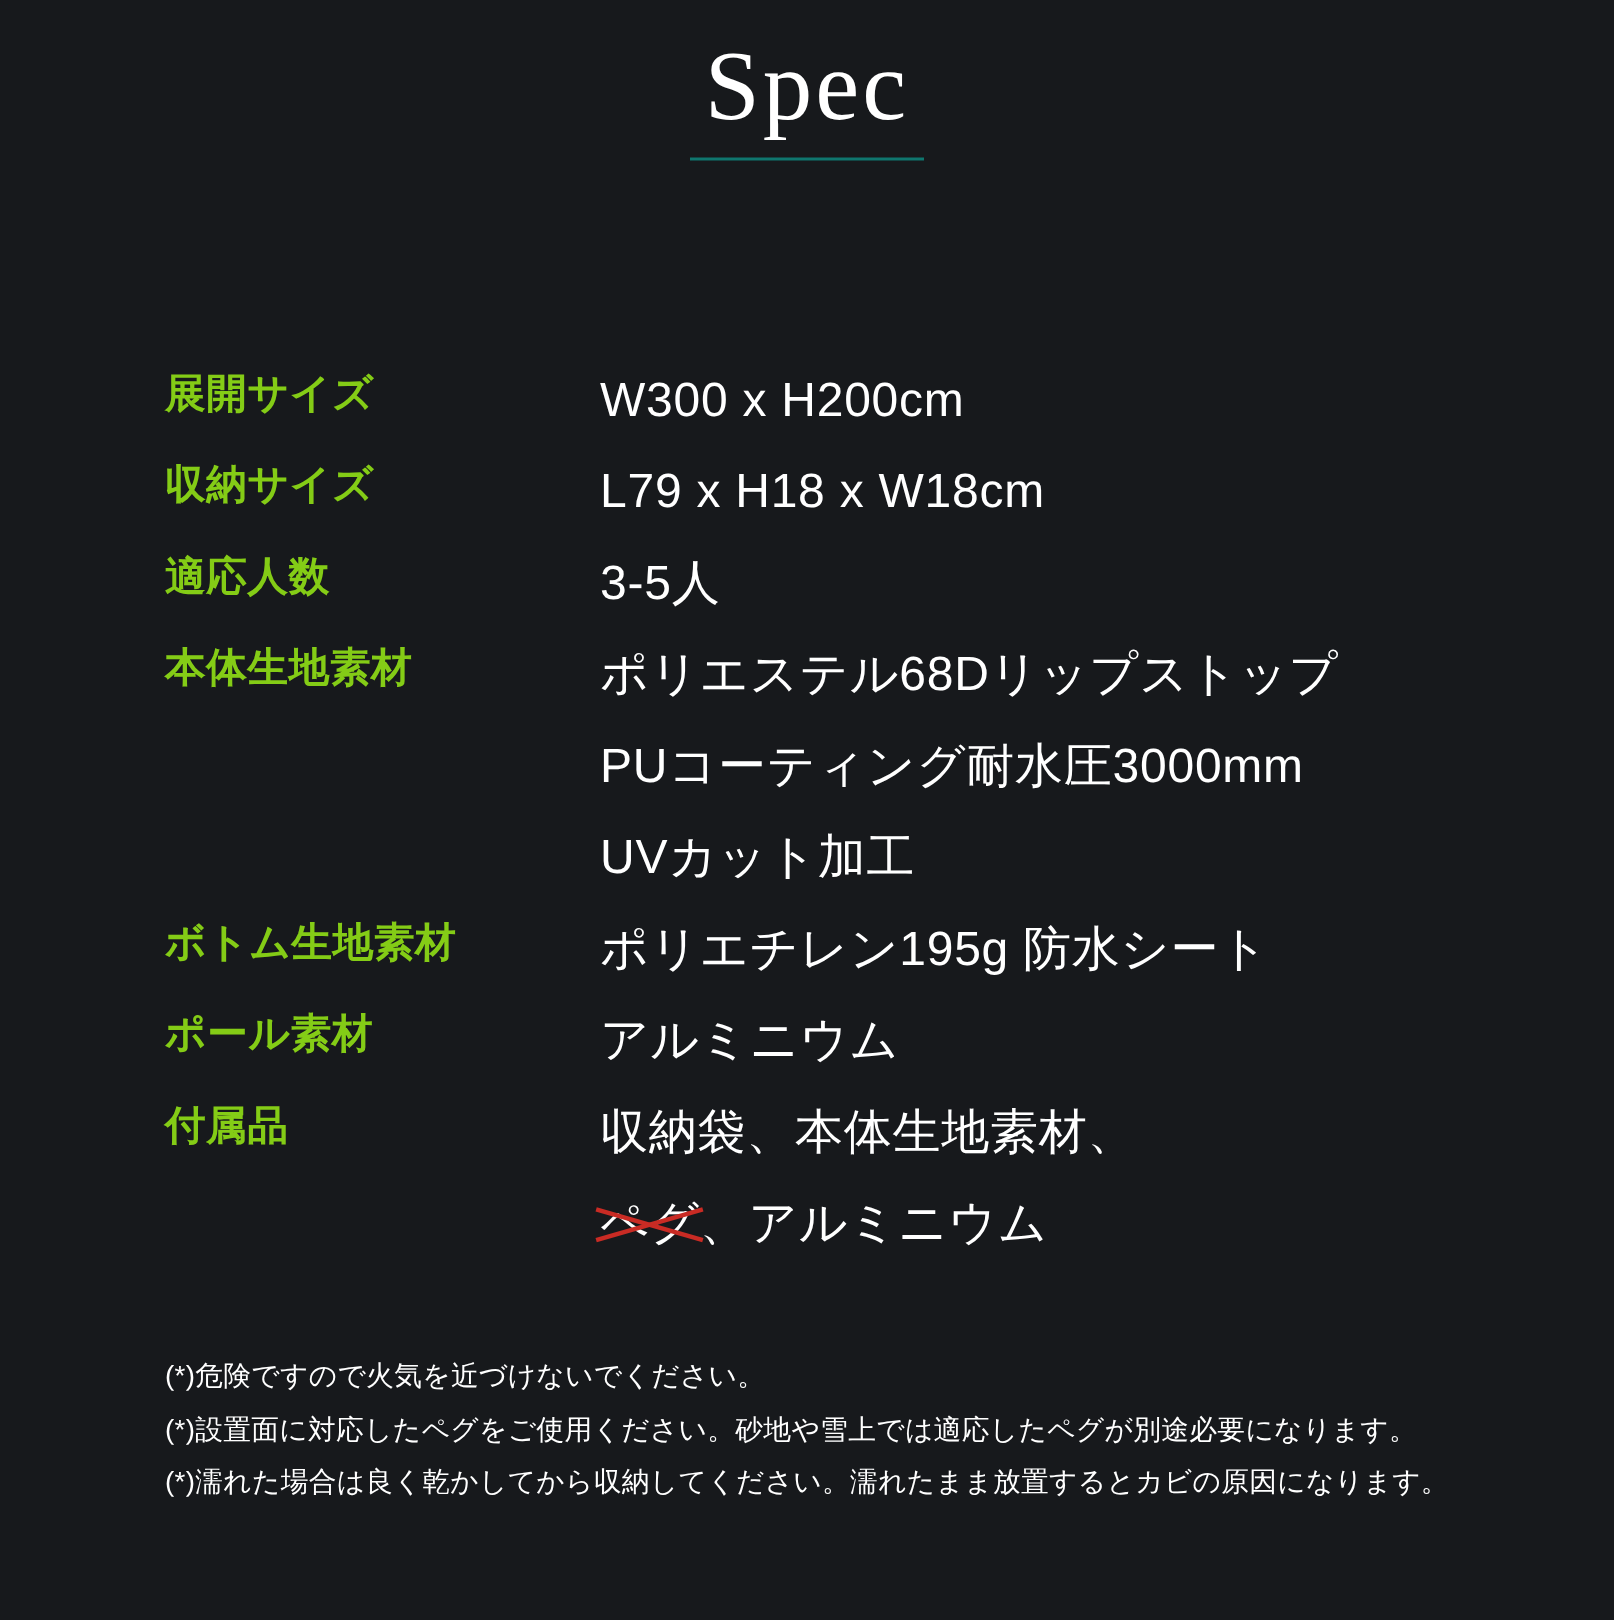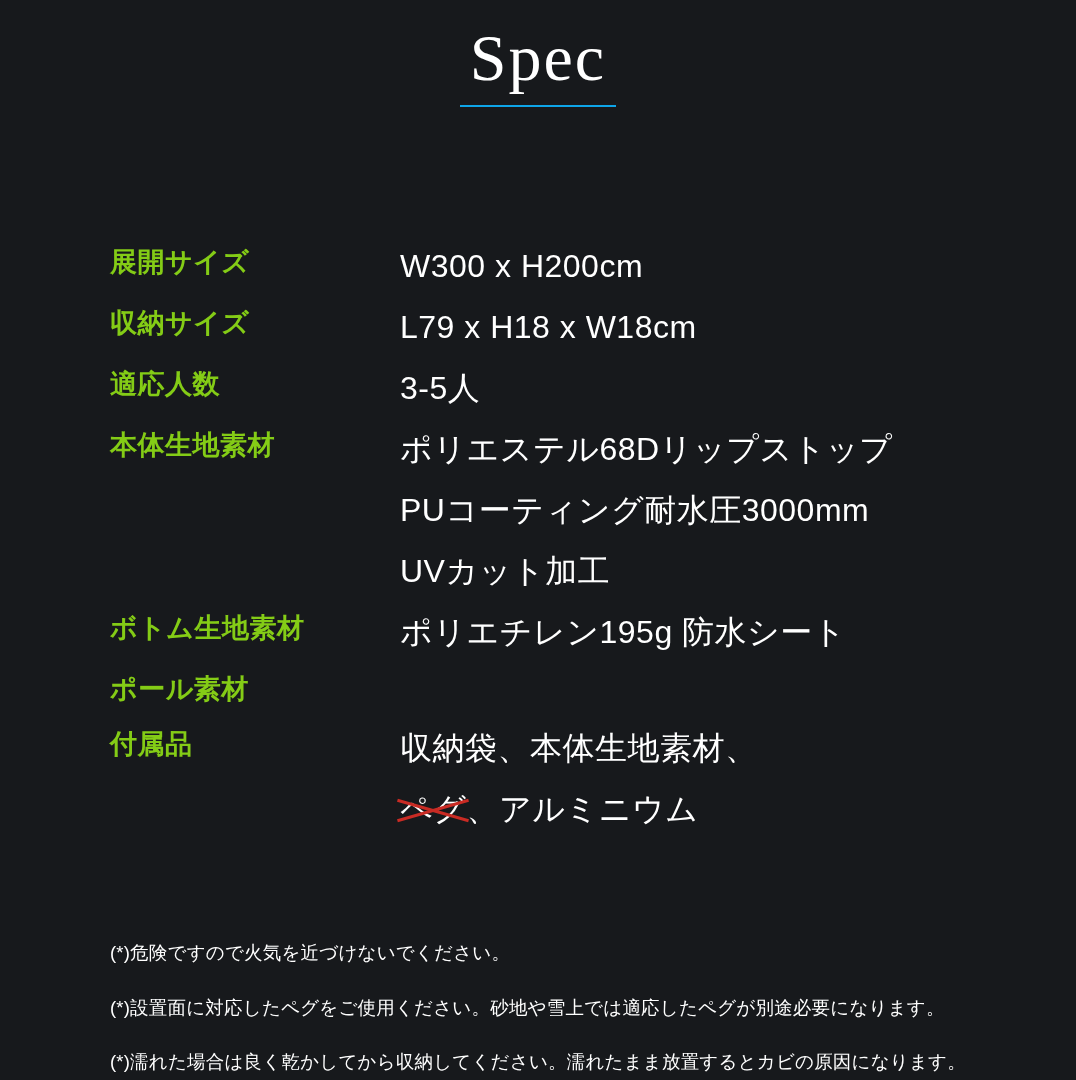--- a/index.html
+++ b/index.html
@@ -29,21 +29,21 @@
     text-align: center;
   }
   .title {
     display: inline-block;
     font-family: "Liberation Serif", serif;
     font-size: 66px;
     font-weight: 400;
     letter-spacing: 2px;
     color: #ffffff;
     padding: 0 10px 10px 10px;
-    border-bottom: 2px solid #0ea5e9;
+    border-bottom: 2px solid #0f766e;
     line-height: 1.1;
   }
   .spec-table {
     position: absolute;
     top: 246px;
     left: 110px;
     width: 880px;
   }
   .spec-row {
     display: flex;
@@ -100,21 +100,20 @@
     top: 908px;
     width: 880px;
   }
   .note {
     font-size: 18.5px;
     line-height: 1.0;
     color: #ffffff;
     margin-bottom: 17px;
     letter-spacing: 0.2px;
     white-space: nowrap;
-    margin-top: 36px;
   }
 </style>
 </head>
 <body>
 
 <div class="page">
 
   <div class="title-wrap">
     <div class="title">Spec</div>
   </div>
@@ -154,20 +153,23 @@
 
     <div class="spec-row">
       <div class="spec-label">ボトム生地素材</div>
       <div class="spec-value">
         <span class="vline">ポリエチレン195g 防水シート</span>
       </div>
     </div>
 
     <div class="spec-row">
       <div class="spec-label">ポール素材</div>
+      <div class="spec-value">
+        <span class="vline">アルミニウム</span>
+      </div>
     </div>
 
     <div class="spec-row">
       <div class="spec-label">付属品</div>
       <div class="spec-value">
         <span class="vline">収納袋、本体生地素材、</span>
         <span class="vline"><span class="strike-item"><span>ペグ</span><span class="strike-a"></span><span class="strike-b"></span></span><span>、アルミニウム</span></span>
       </div>
     </div>
 

